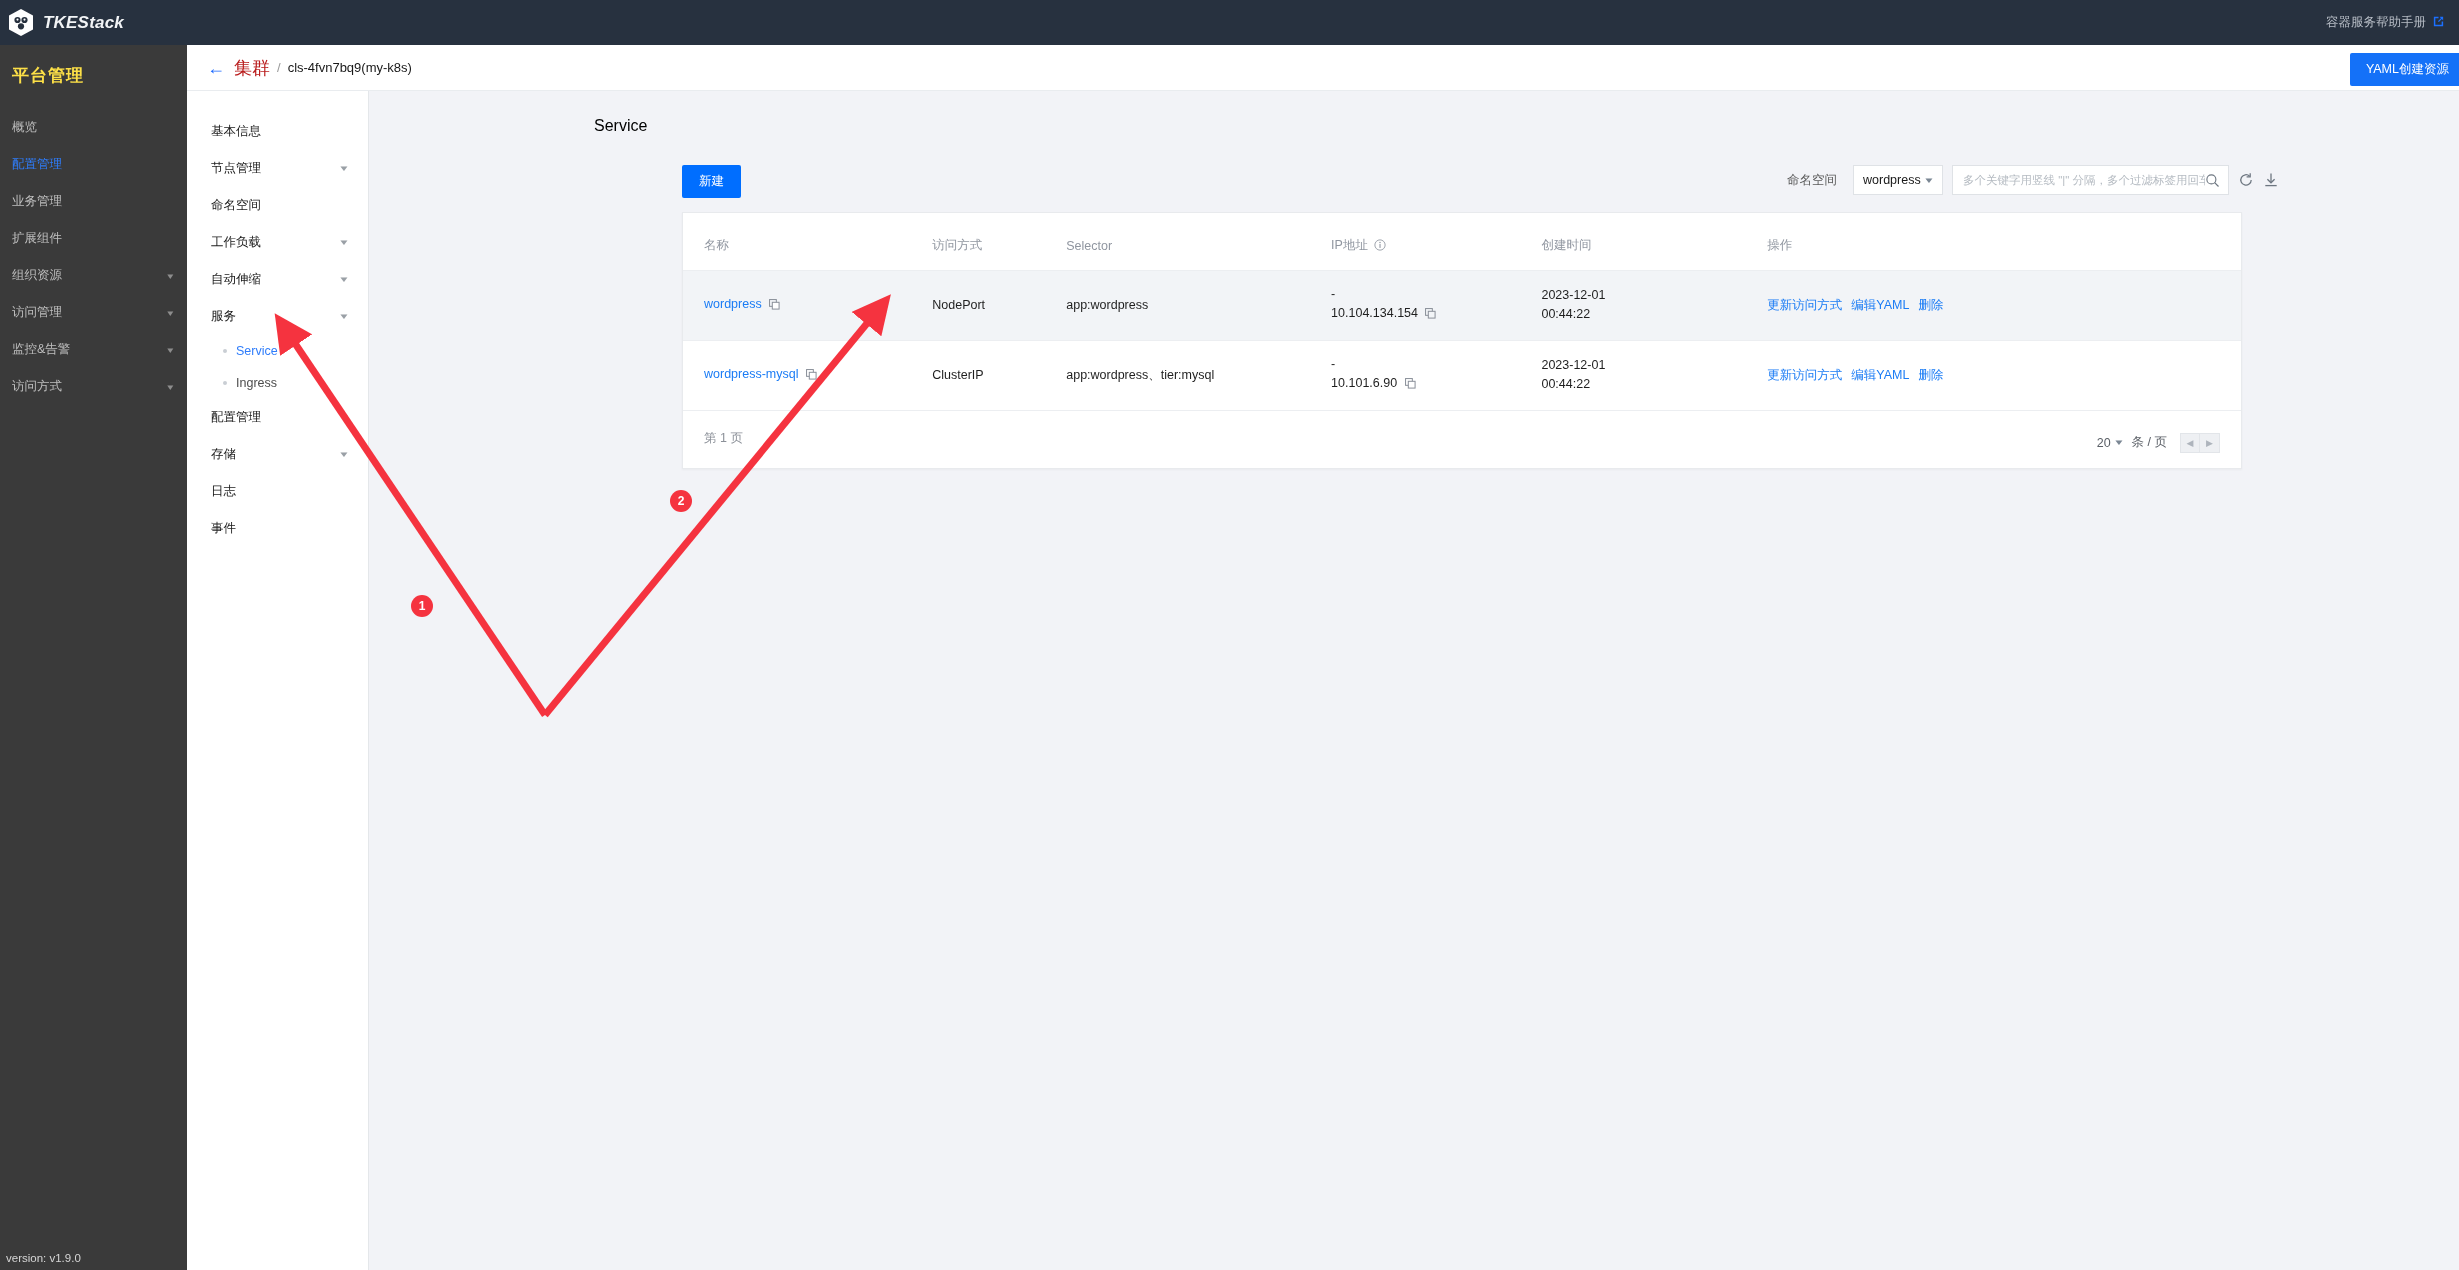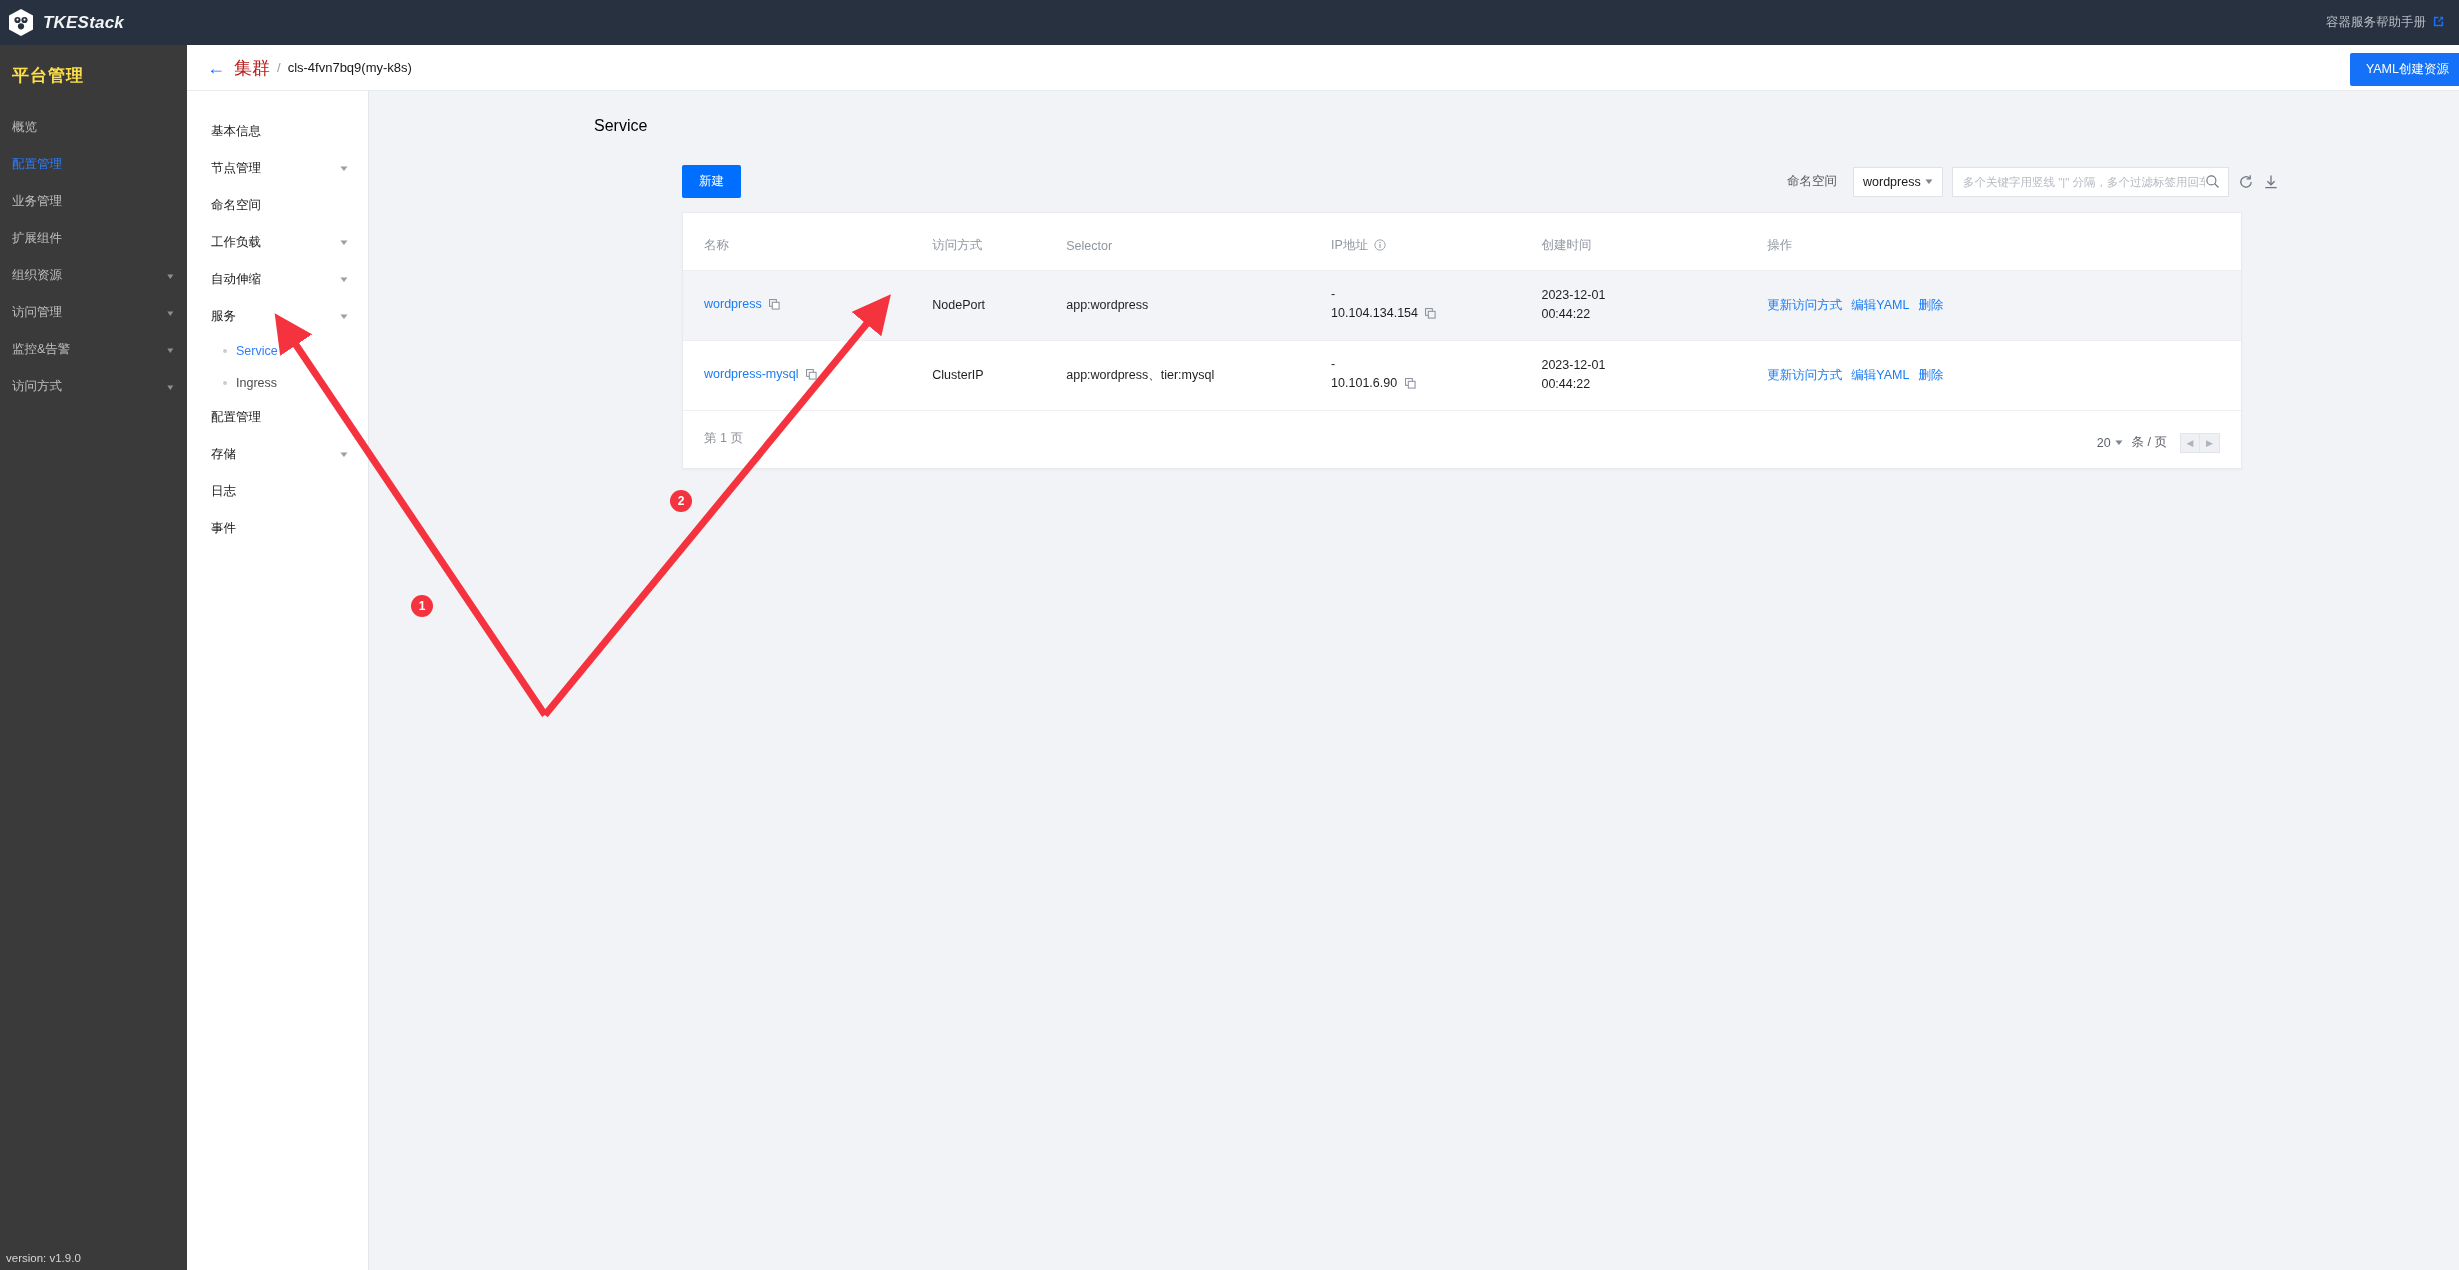--- a/index.html
+++ b/index.html
@@ -102,21 +102,21 @@
   .main {
     position: absolute; top: 46px; left: 182px;
     width: 2090px; height: 1179px; background: #f2f3f7;
     padding: 26px 0 0 0;
   }
   .page-title { font-size: 16px; color: #000; padding-left: 225px; font-weight: normal; }
 
   .toolbar {
     position: relative; margin-top: 30px;
     padding-left: 313px; padding-right: 180px;
-    display: flex; align-items: center;
+    display: flex; align-items: flex-start;
   }
   .btn-primary {
     background: #006eff; color: #fff; font-size: 12.5px;
     padding: 8px 17px; border-radius: 2px; border: none; cursor: pointer;
     font-family: inherit;
   }
   .toolbar-right { margin-left: auto; display: flex; align-items: center; gap: 9px; }
   .ns-label { font-size: 12.5px; color: #5a5a5a; margin-right: 7px; }
   .select-box {
     width: 90px; height: 30px; border: 1px solid #dfe2e6; background: #fff;

